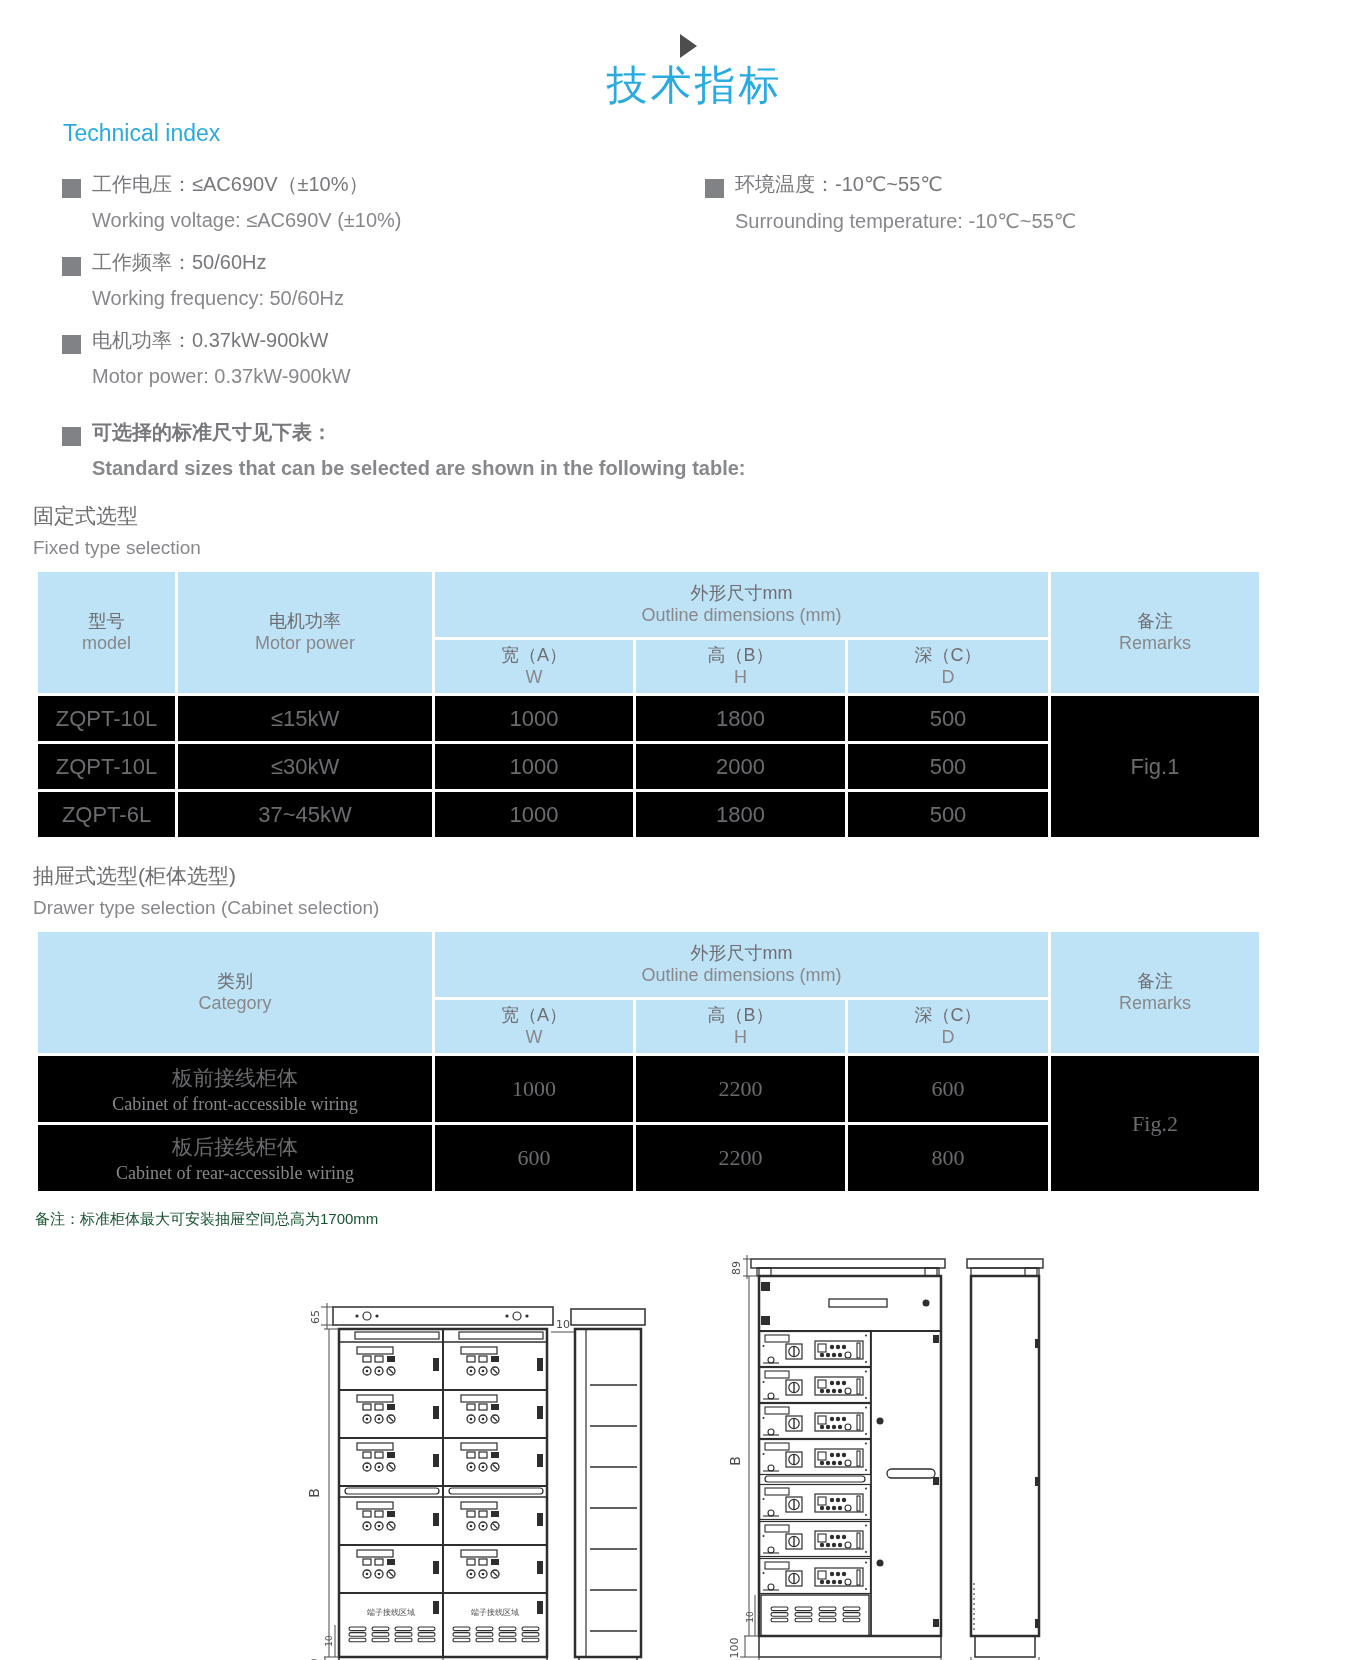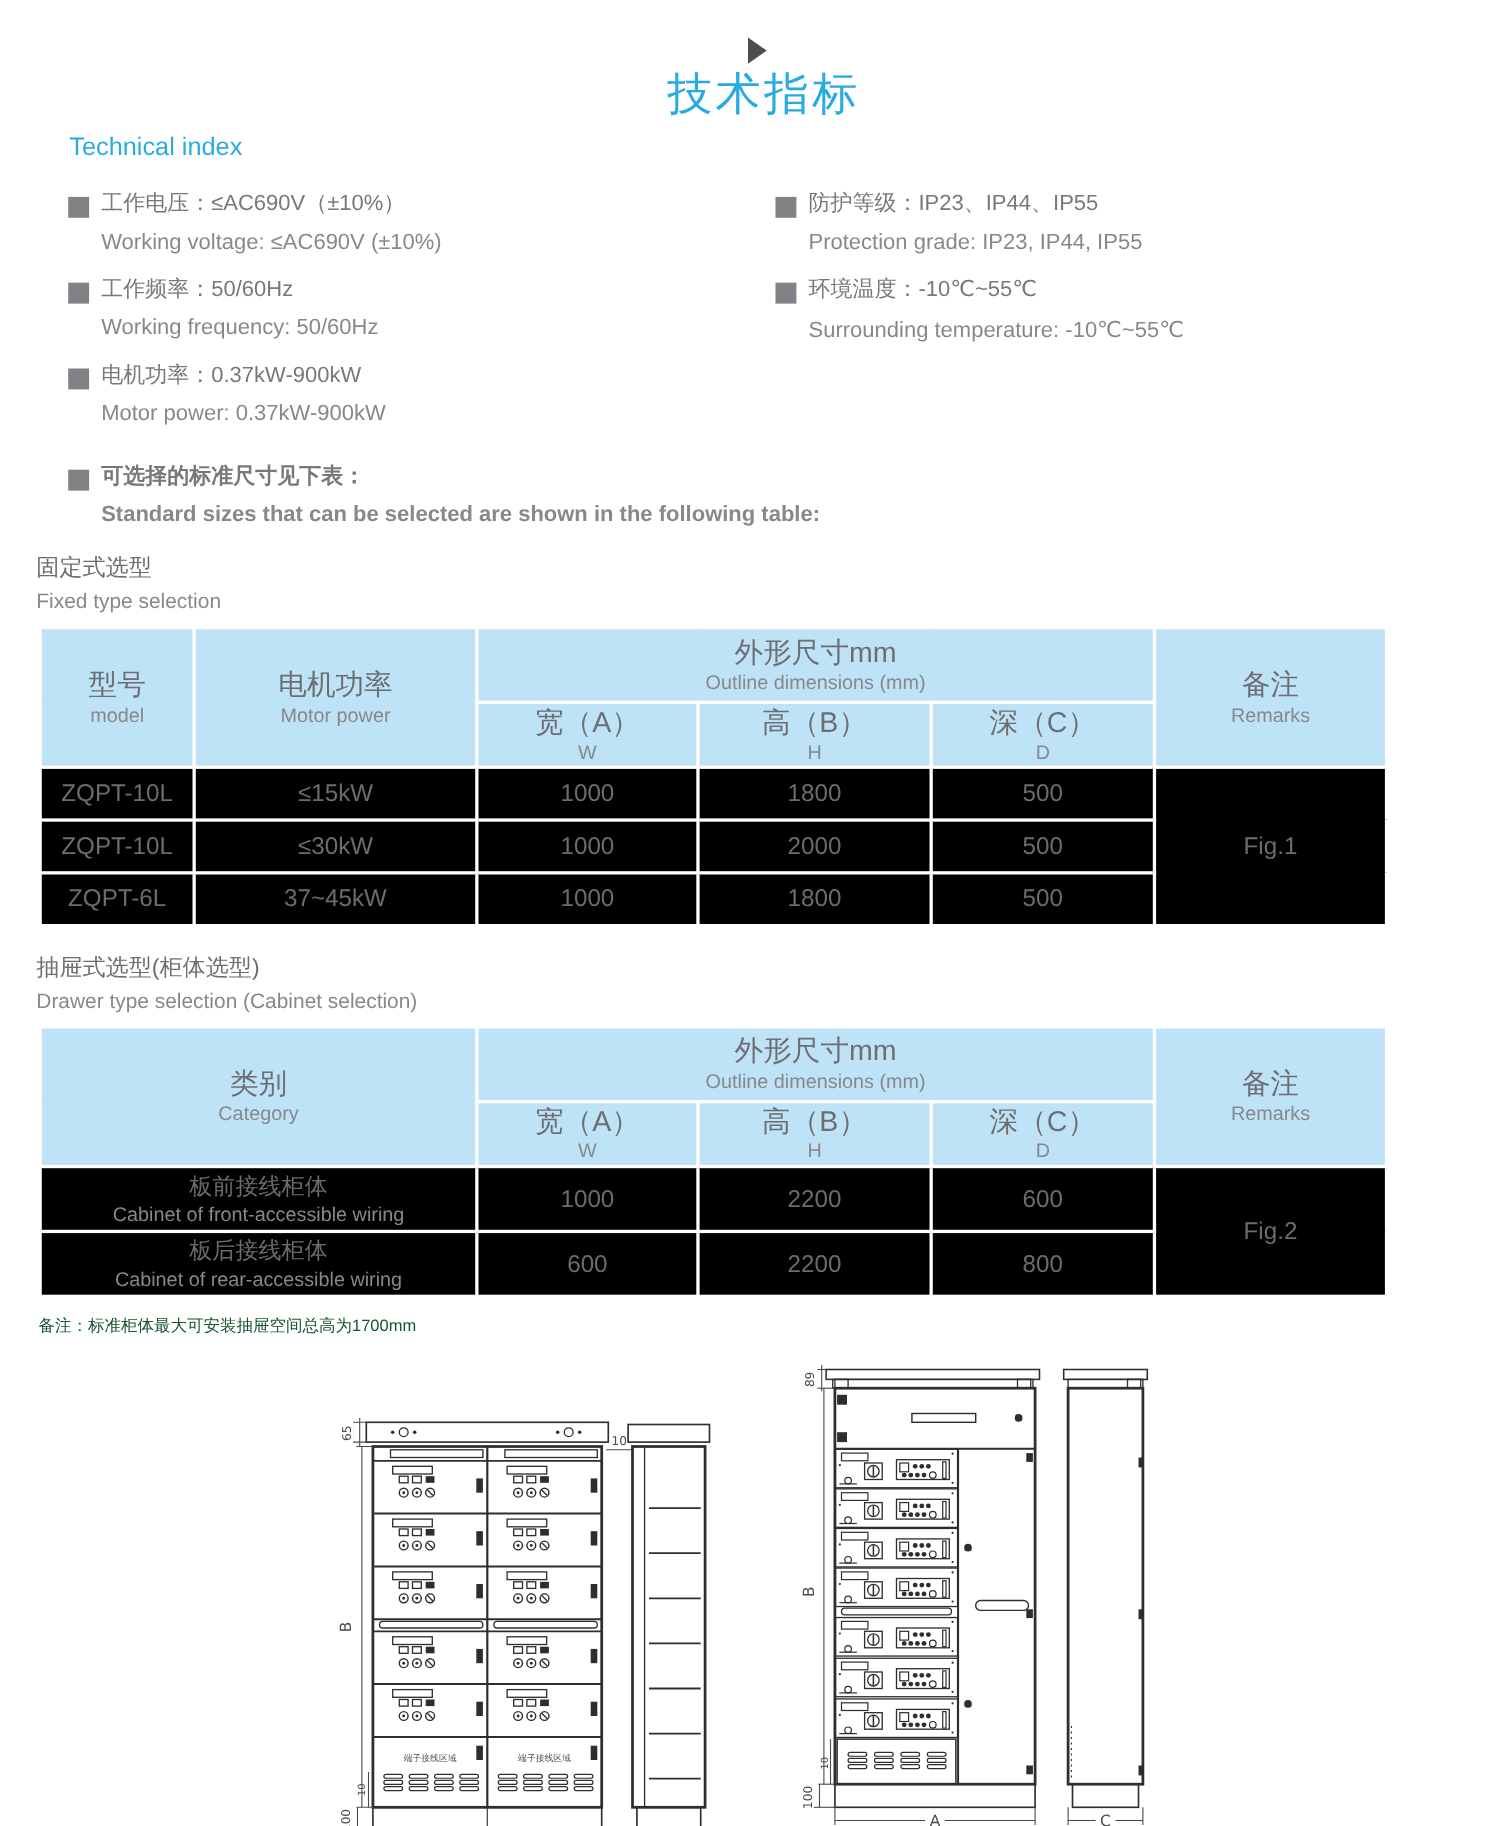--- a/index.html
+++ b/index.html
@@ -29,26 +29,26 @@
 
   
   .section { margin:22px 0 0 33px; }
   .section-zh { font-size:21px; color:#6d6e71; }
   .section-en { font-size:19px; color:#87888b; margin-top:7px; }
 
   table.spec-table { border-collapse:collapse; table-layout:fixed; width:1224px; margin:10px 0 0 35px; }
   table.spec-table th, table.spec-table td { border:3px solid #ffffff; text-align:center; vertical-align:middle; font-weight:normal; }
   table.spec-table th { background:#bfe3f6; color:#6d6e71; }
   table.spec-table td { background:#000000; color:#6b6c6f; }
-  .hz { font-size:26px; line-height:1.25; }
+  .hz { font-size:18px; line-height:1.25; }
   .he { font-size:18px; line-height:1.3; color:#87888b; }
   tr.hrow1 th { height:68px; }
   tr.hrow2 th { height:56px; }
   table.t1 tbody td { height:48px; font-size:22px; }
-  table.t2 tbody td { height:59px; font-size:22px; }
+  table.t2 tbody td { height:69px; font-size:22px;font-family:Liberation Serif, serif; }
   .cell-zh { font-size:21px; }
   .cell-en { font-size:18px; color:#87888b; margin-top:2px; }
 
   
   .note { margin:16px 0 0 35px; }
   .note-zh { font-size:15px; color:#14532d; }
   .note-en { font-size:19px; color:#87888b; margin-top:8px; }
 
   
   .figures { display:flex; justify-content:center; align-items:flex-start; gap:78px; margin-top:14px; }
@@ -91,27 +91,20 @@
           <span class="bullet"></span>
           <span>电机功率：0.37kW-900kW</span>
         </div>
       <div class="spec-en">Motor power: 0.37kW-900kW</div>
     </div>
   </div>
   <div class="spec-col-right">
     <div class="spec-item">
       <div class="spec-zh">
           <span class="bullet"></span>
-          <span>防护等级：IP23、IP44、IP55</span>
-        </div>
-      <div class="spec-en">Protection grade: IP23, IP44, IP55</div>
-    </div>
-    <div class="spec-item">
-      <div class="spec-zh">
-          <span class="bullet"></span>
           <span>环境温度：-10℃~55℃</span>
         </div>
       <div class="spec-en">Surrounding temperature: -10℃~55℃</div>
     </div>
   </div>
 </div>
 <div class="spec-item spec-full">
   <div class="spec-zh">
       <span class="bullet"></span>
       <span>可选择的标准尺寸见下表：</span>

